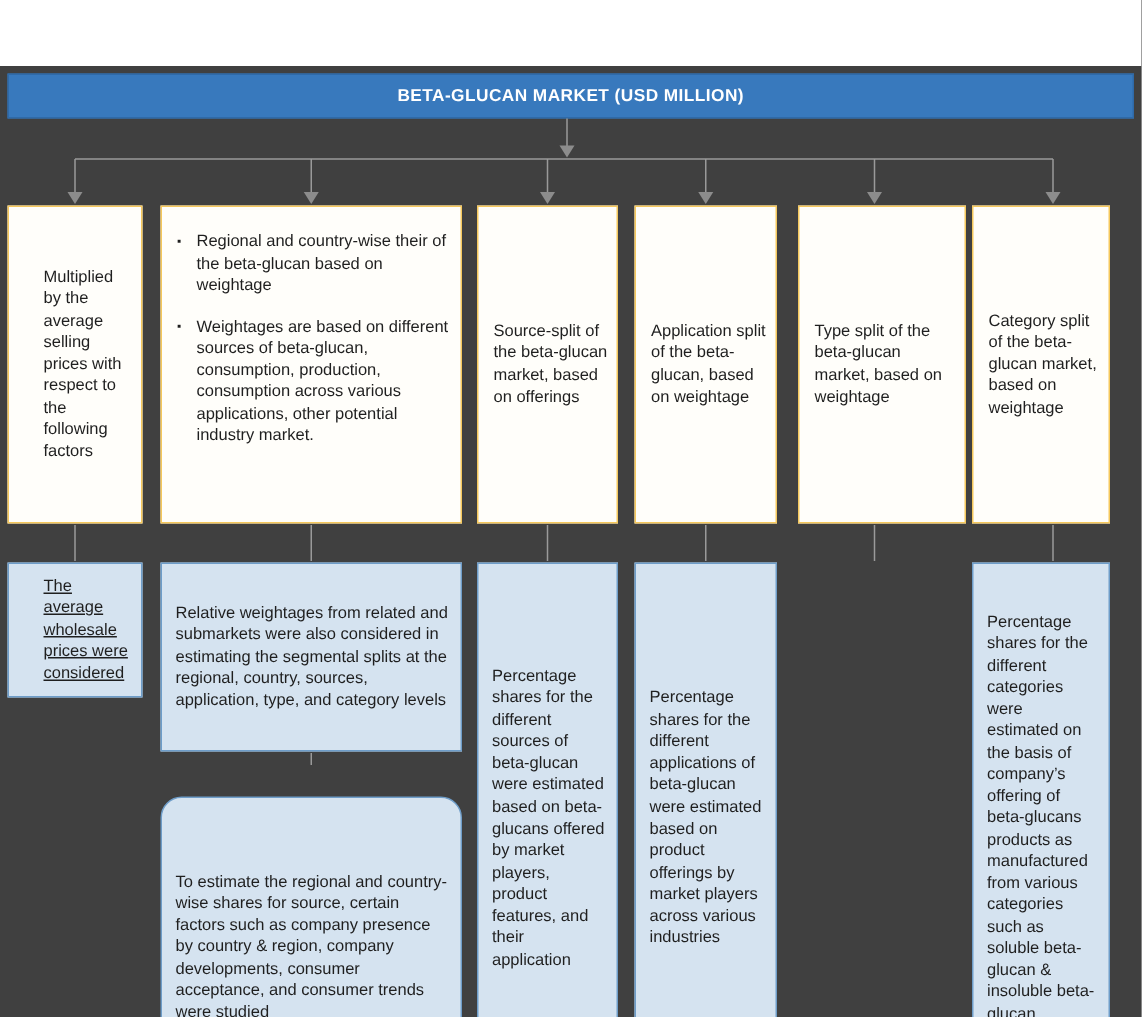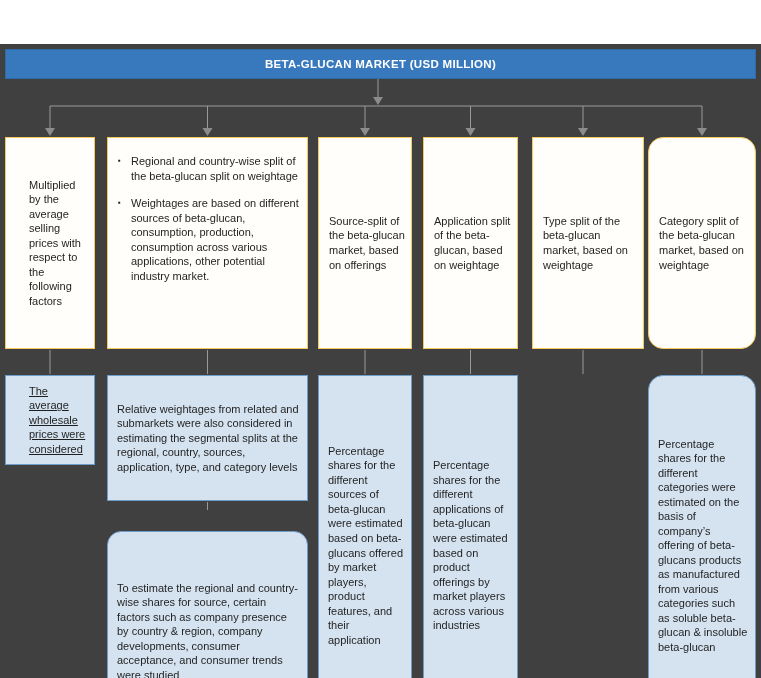--- a/index.html
+++ b/index.html
@@ -44,21 +44,21 @@
   }
   .bullet-item{display:flex;margin-bottom:13px;}
   .bullet-item .glyph{flex:0 0 13px;font-size:8px;line-height:14px;color:#1f1f1f;}
   .bullet-item .btxt{flex:1;}
   
   .c1{left:5px;width:90px;padding-left:23px;}
   .c2{left:107px;width:201px;}
   .c3{left:318px;width:94px;}
   .c4{left:423px;width:95px;}
   .c5{left:532px;width:112px;}
-  .c6{left:648px;width:108px;border-radius:15px;}
+  .c6{left:648px;width:92px;}
   
   .r2a{top:331px;height:90px;text-decoration:underline;}
   .r3a{top:469px;height:199px;}
   .r2b{top:331px;height:126px;}
   .r3b{top:487px;height:201px;border-radius:14px;}
   .tall{top:331px;height:341px;}
 </style>
 </head>
 <body>
 
@@ -106,21 +106,21 @@
     <div>Multiplied by the average selling prices with respect to the following factors</div>
   </div>
   <div class="col-box blue-box c1 r2a">
     <div>The average wholesale prices were considered</div>
   </div>
 
   <div class="col-box top-box bullets c2">
     <div>
       <div class="bullet-item">
         <span class="glyph">▪</span>
-        <span class="btxt">Regional and country-wise split of the beta-glucan split on weightage</span>
+        <span class="btxt">Regional and country-wise their of the beta-glucan based on weightage</span>
       </div>
       <div class="bullet-item">
         <span class="glyph">▪</span>
         <span class="btxt">Weightages are based on different sources of beta-glucan, consumption, production, consumption across various applications, other potential industry market.</span>
       </div>
     </div>
   </div>
   <div class="col-box blue-box c2 r2b">
     <div>Relative weightages from related and submarkets were also considered in estimating the segmental splits at the regional, country, sources, application, type, and category levels</div>
   </div>

